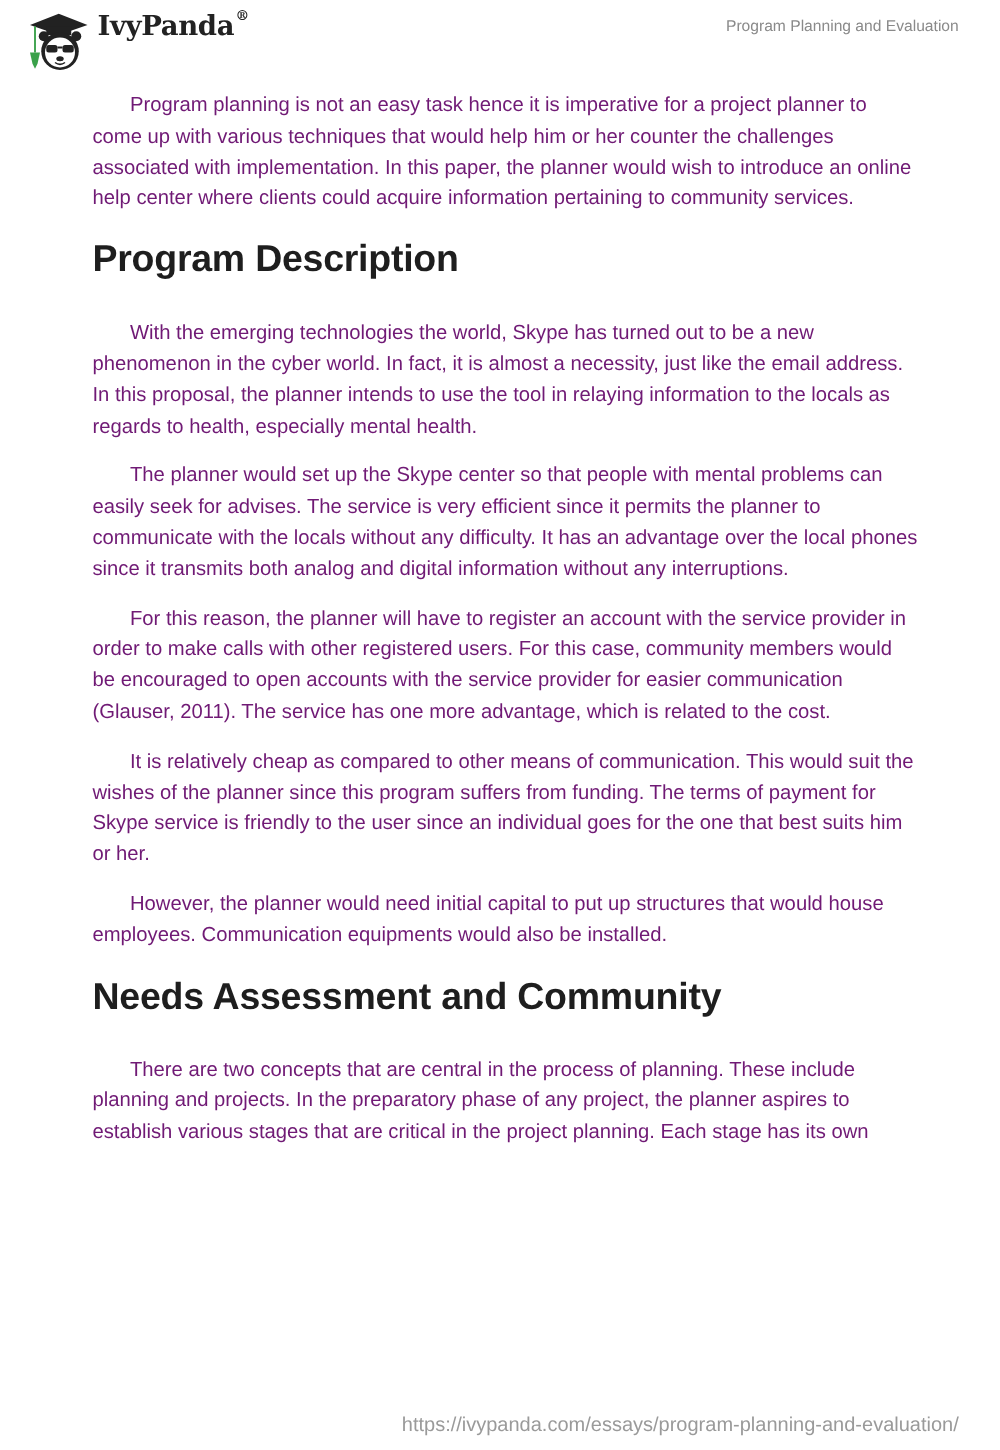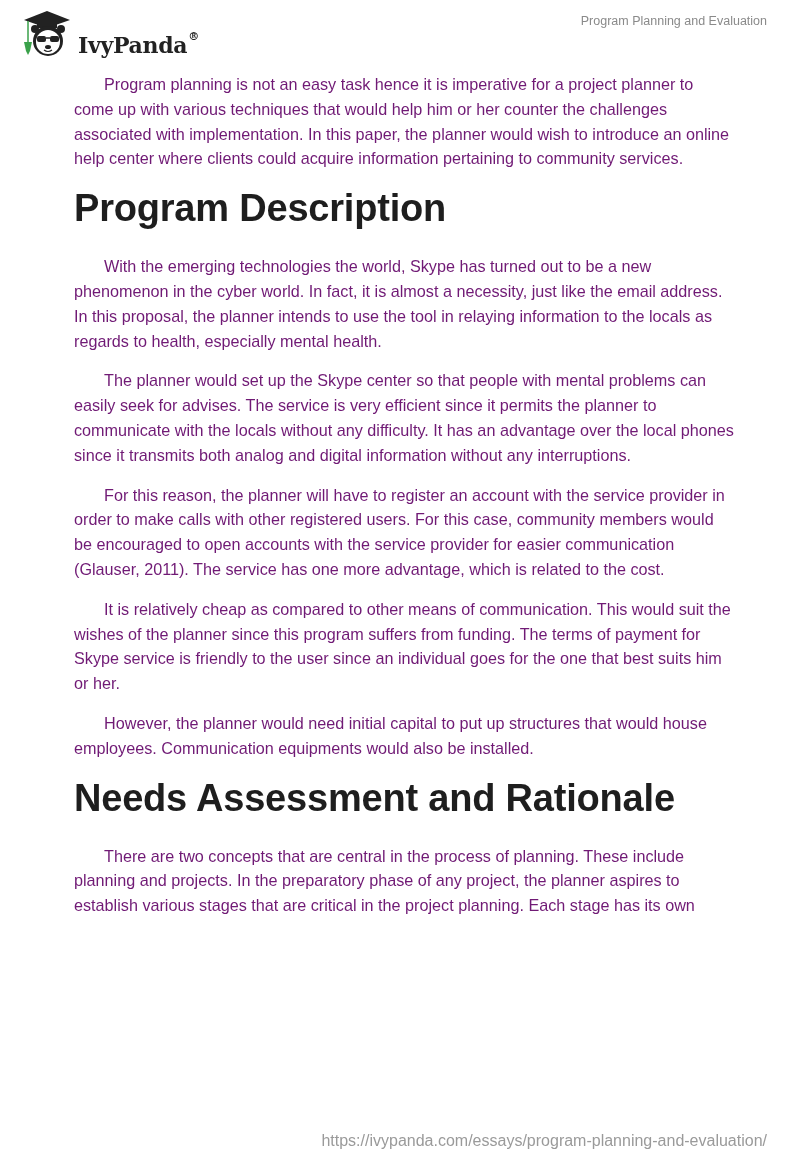--- a/index.html
+++ b/index.html
@@ -19,21 +19,21 @@
       position: absolute;
       top: 0; left: 0;
       width: 800px;
       height: 60px;
     }
     .logo {
       position: absolute;
       left: 20px;
       top: 8px;
       display: flex;
-      align-items: flex-end;
+      align-items: flex-start;
     }
     .logo-icon {
       width: 54px;
       height: 50px;
       display: block;
     }
     .logo-text {
       font-family: "DejaVu Serif", serif;
       font-weight: bold;
       font-size: 22px;
@@ -64,21 +64,21 @@
     }
     p {
       margin: 0 0 15px 0;
       font-size: 16.2px;
       line-height: 24.8px;
       text-indent: 30px;
       color: #701a75;
     }
     h2 {
       margin: 19px 0 28px 0;
-      font-size: 38px;
+      font-size: 30px;
       line-height: 36px;
       font-weight: bold;
       color: #1e1e1e;
       letter-spacing: -0.2px;
     }
     .footer-url {
       position: absolute;
       right: 33px;
       top: 1132px;
       font-size: 16px;
@@ -119,17 +119,17 @@
 <div class="content">
   <p>Program planning is not an easy task hence it is imperative for a project planner to come up with various techniques that would help him or her counter the challenges associated with implementation. In this paper, the planner would wish to introduce an online help center where clients could acquire information pertaining to community services.</p>
 
   <h2>Program Description</h2>
   <p>With the emerging technologies the world, Skype has turned out to be a new phenomenon in the cyber world. In fact, it is almost a necessity, just like the email address. In this proposal, the planner intends to use the tool in relaying information to the locals as regards to health, especially mental health.</p>
   <p>The planner would set up the Skype center so that people with mental problems can easily seek for advises. The service is very efficient since it permits the planner to communicate with the locals without any difficulty. It has an advantage over the local phones since it transmits both analog and digital information without any interruptions.</p>
   <p>For this reason, the planner will have to register an account with the service provider in order to make calls with other registered users. For this case, community members would be encouraged to open accounts with the service provider for easier communication (Glauser, 2011). The service has one more advantage, which is related to the cost.</p>
   <p>It is relatively cheap as compared to other means of communication. This would suit the wishes of the planner since this program suffers from funding. The terms of payment for Skype service is friendly to the user since an individual goes for the one that best suits him or her.</p>
   <p>However, the planner would need initial capital to put up structures that would house employees. Communication equipments would also be installed.</p>
 
-  <h2>Needs Assessment and Rationale</h2>
+  <h2>Needs Assessment and Community</h2>
   <p>There are two concepts that are central in the process of planning. These include planning and projects. In the preparatory phase of any project, the planner aspires to establish various stages that are critical in the project planning. Each stage has its own</p>
 </div>
 
 <div class="footer-url">https://ivypanda.com/essays/program-planning-and-evaluation/</div>
 
 </body></html>

